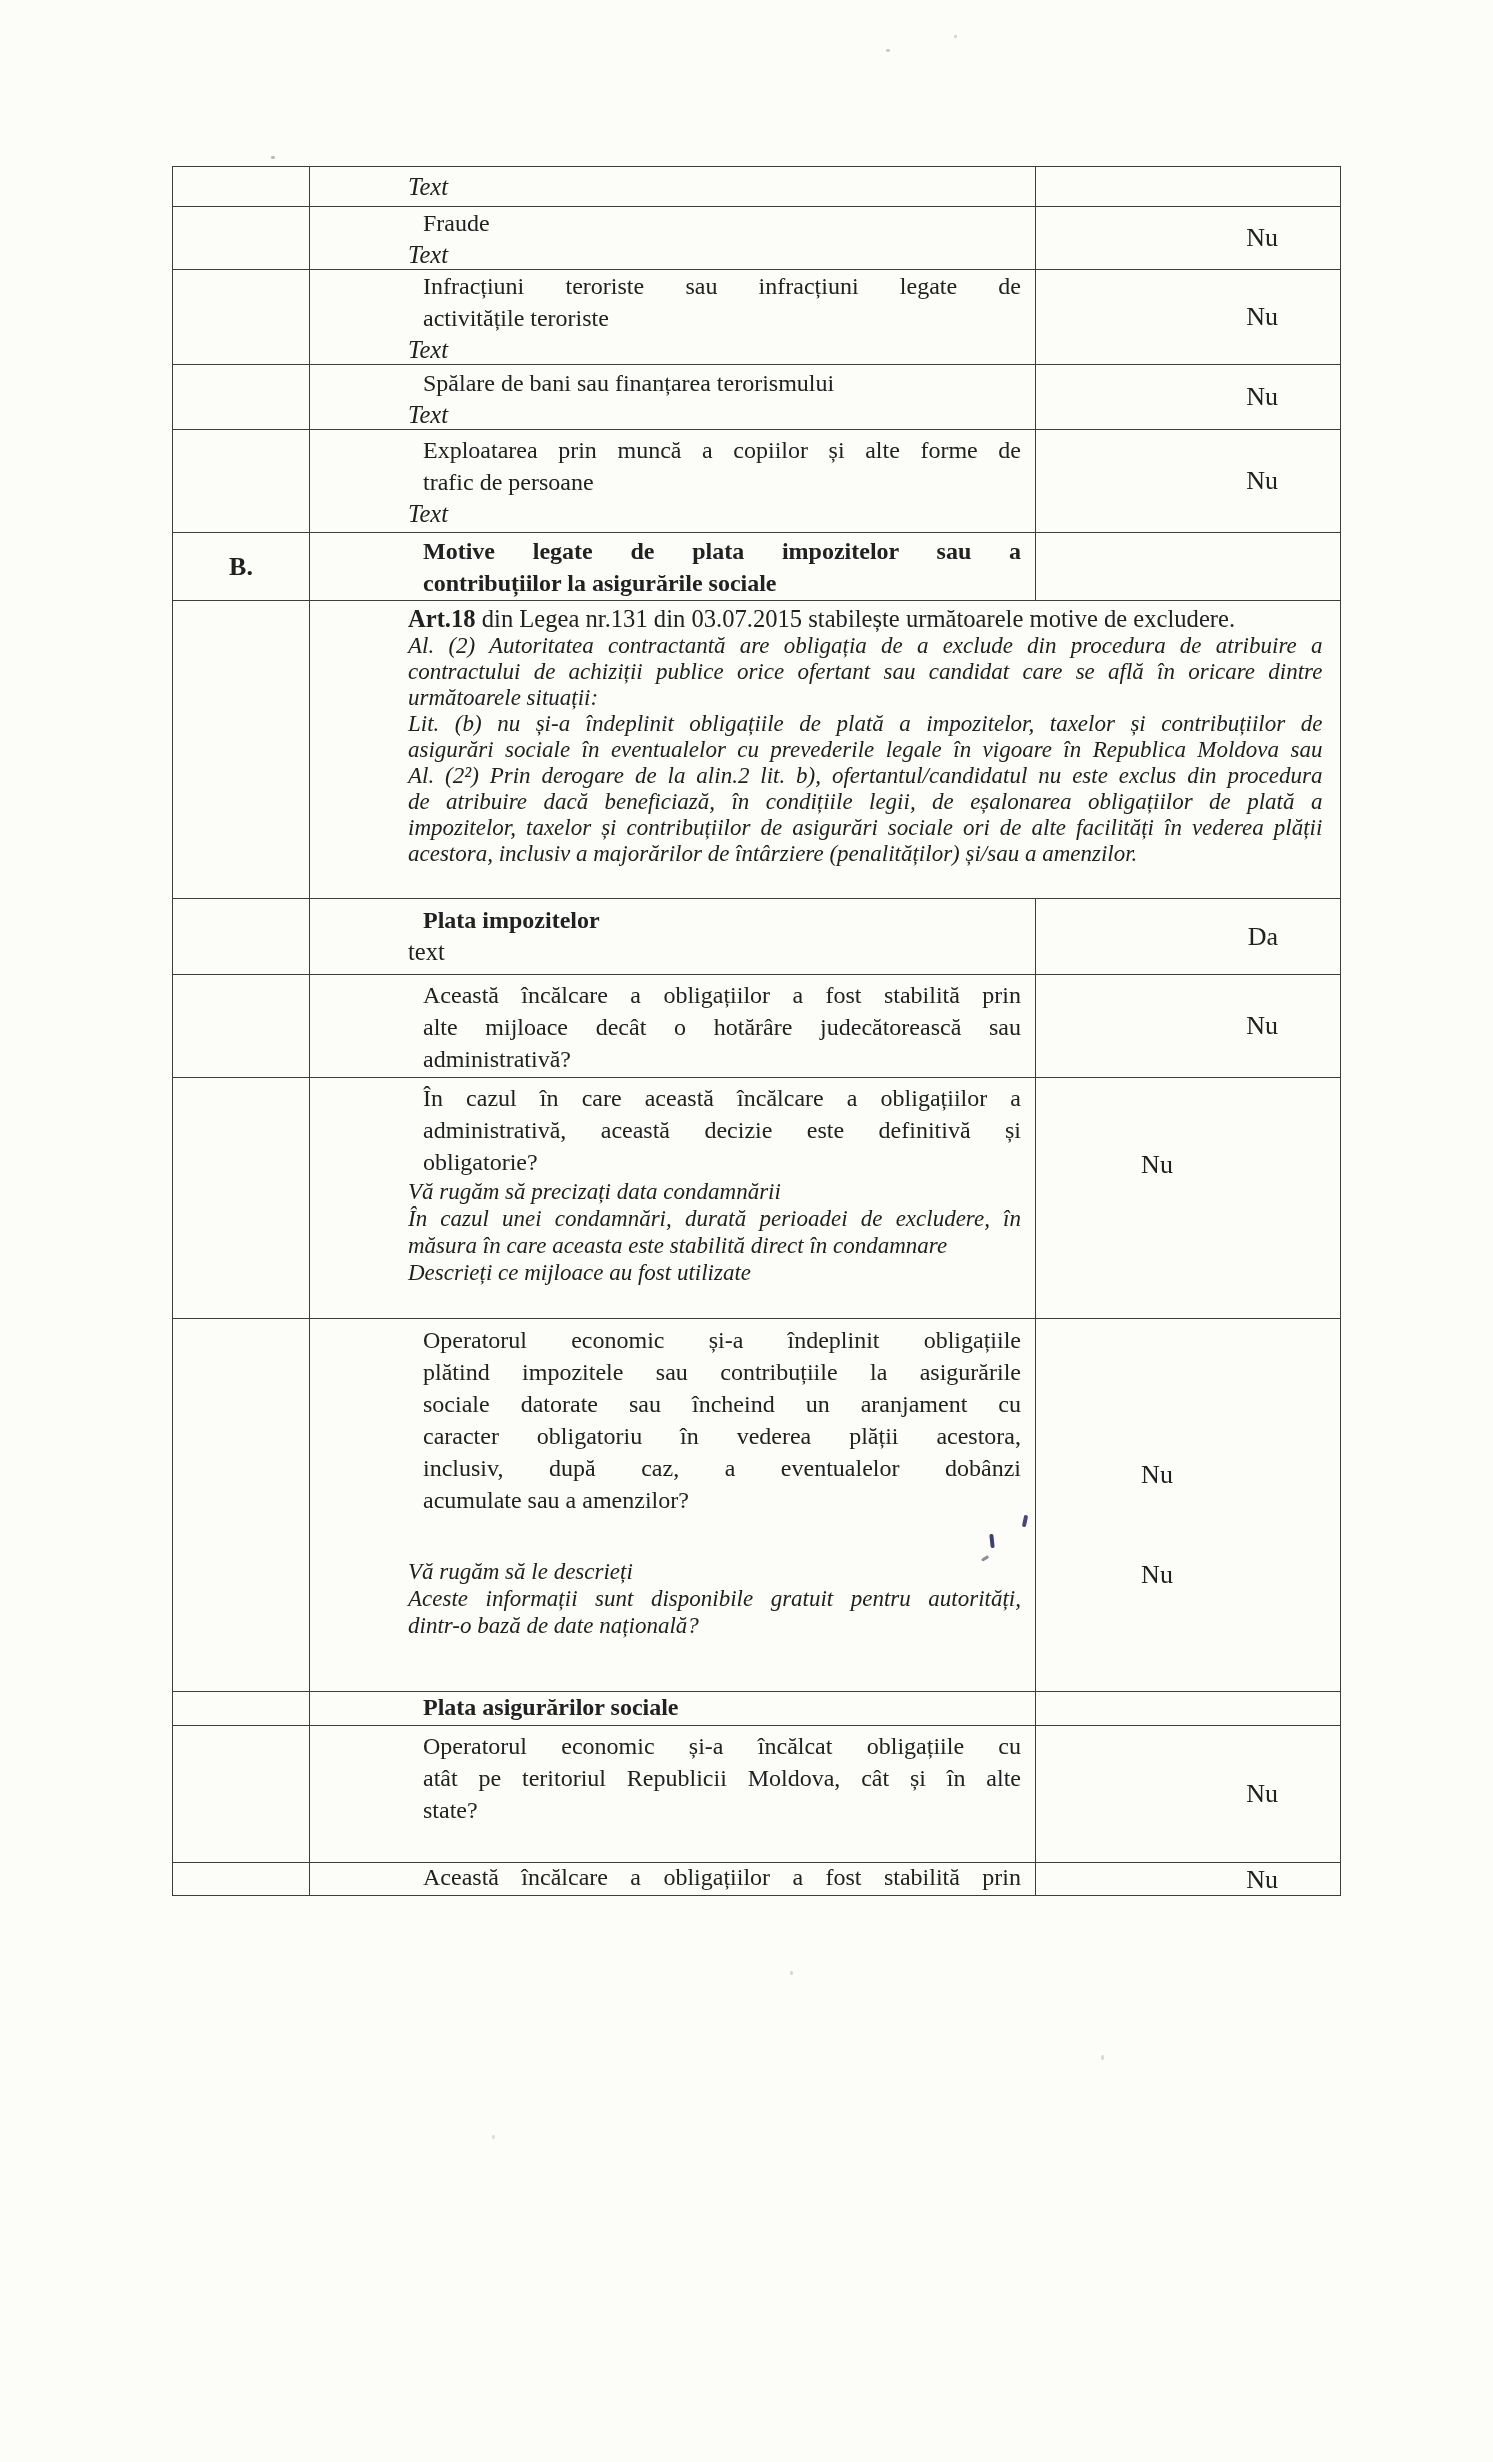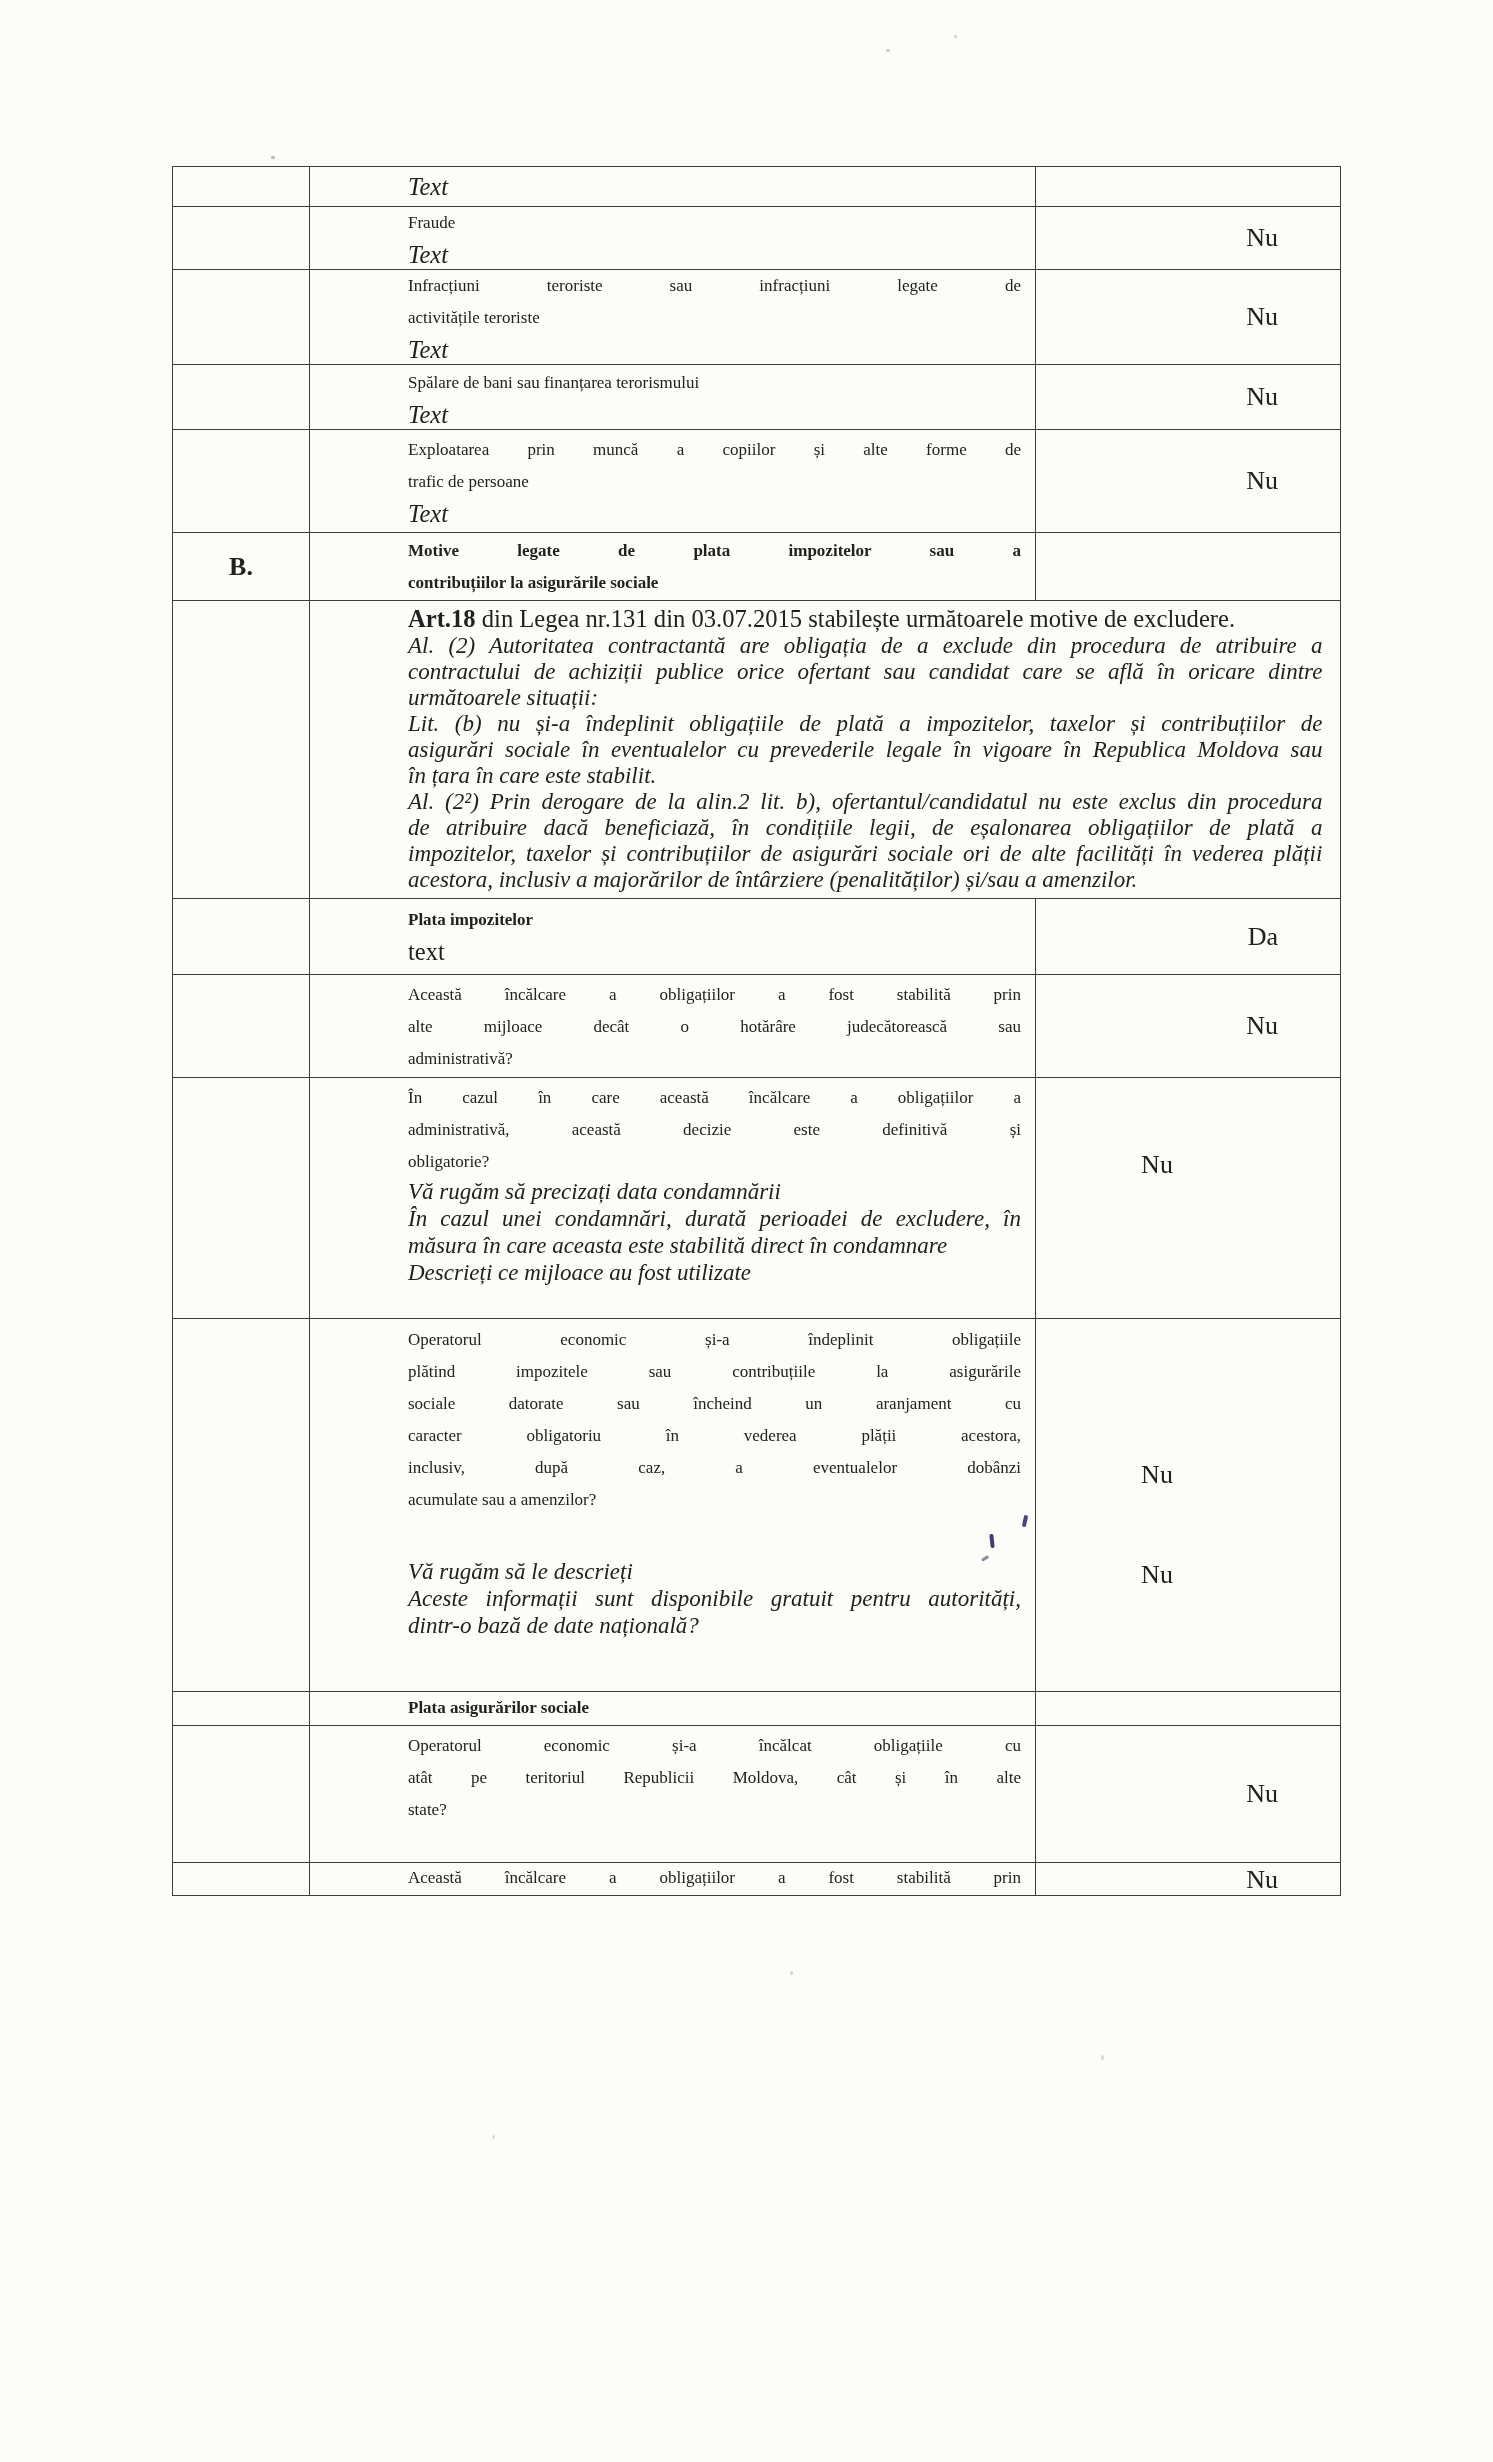--- a/index.html
+++ b/index.html
@@ -37,21 +37,21 @@
   }
   .c3 {
     flex:0 0 305px; box-sizing:border-box;
     border-left:1.8px solid #3d3d3d;
     display:flex; align-items:center; justify-content:flex-end;
     padding-right:62px;
     position:relative;
   }
   .c3.abs { display:block; padding-right:0; }
 
-  .q  { font-size:17px; line-height:32px; }
+  .q  { font-size:24px; line-height:32px;margin-left:15px; }
   .q.j { text-align:justify; text-align-last:justify; }
   .lbl { font-style:italic; font-size:24.6px; line-height:32px; }
   .lbl-sm { font-size:24.6px; line-height:32px; }
   .bold { font-weight:bold; }
   .letter { font-weight:bold; font-size:26px; }
   .ans { font-size:26px; }
   .ans-abs { position:absolute; left:0; right:62px; text-align:center; font-size:26px; line-height:30px; }
   .intro { font-size:24.6px; line-height:28px; }
   .legal { font-style:italic; font-size:23px; line-height:26px; }
   .legal.j { text-align:justify; text-align-last:justify;font-style:italic; }
@@ -152,21 +152,20 @@
 
     <div class="row" style="height:298px">
       <div class="c1"></div>
       <div class="c23">
         <div class="intro"><span class="bold">Art.18</span><span> din Legea nr.131 din 03.07.2015 stabilește următoarele motive de excludere.</span></div>
         <div class="legal j">Al. (2) Autoritatea contractantă are obligația de a exclude din procedura de atribuire a</div>
         <div class="legal j">contractului de achiziții publice orice ofertant sau candidat care se află în oricare dintre</div>
         <div class="legal">următoarele situații:</div>
         <div class="legal j">Lit. (b) nu și-a îndeplinit obligațiile de plată a impozitelor, taxelor și contribuțiilor de</div>
         <div class="legal j">asigurări sociale în eventualelor cu prevederile legale în vigoare în Republica Moldova sau</div>
-        <div class="legal">în țara în care este stabilit.</div>
         <div class="legal j">Al. (2²) Prin derogare de la alin.2 lit. b), ofertantul/candidatul nu este exclus din procedura</div>
         <div class="legal j">de atribuire dacă beneficiază, în condițiile legii, de eșalonarea obligațiilor de plată a</div>
         <div class="legal j">impozitelor, taxelor și contribuțiilor de asigurări sociale ori de alte facilități în vederea plății</div>
         <div class="legal">acestora, inclusiv a majorărilor de întârziere (penalităților) și/sau a amenzilor.</div>
       </div>
     </div>
 
     <div class="row" style="height:76px">
       <div class="c1"></div>
       <div class="c2 pad6">

